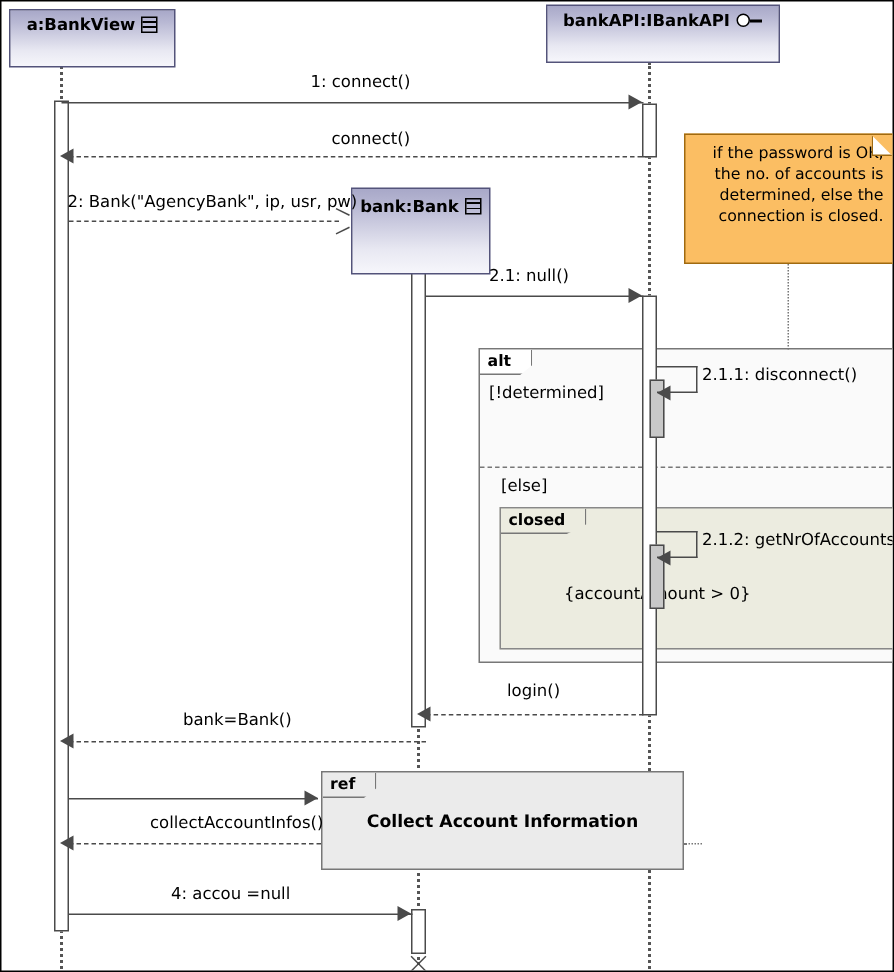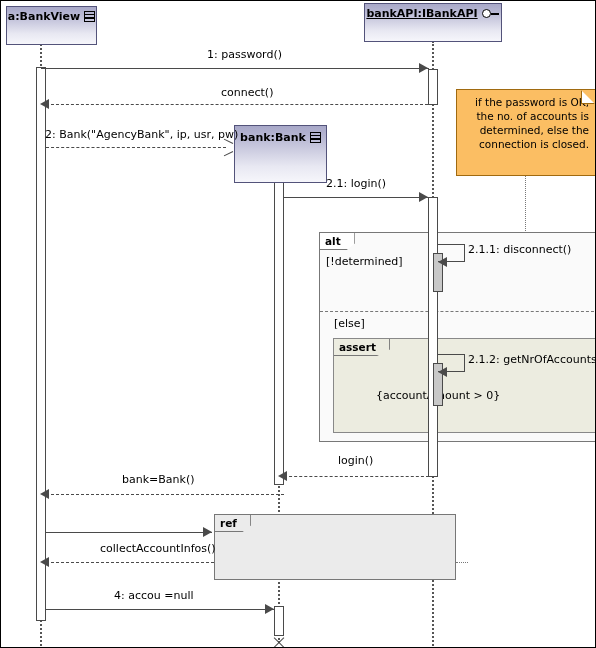--- a/index.html
+++ b/index.html
@@ -157,75 +157,75 @@
   <div class="lifeline" style="left:277px;top:166px;height:476px;"></div>
 
   <div class="frag" style="left:318px;top:231px;width:281px;height:210px;">
     <div class="oplabel">alt</div>
     <div class="guard" style="left:6px;top:22px;">[!determined]</div>
     <div class="divider" style="top:78px;"></div>
     <div class="guard" style="left:14px;top:84px;">[else]</div>
   </div>
 
   <div class="frag assertbox" style="left:332px;top:337px;width:267px;height:95px;">
-    <div class="oplabel" style="background:#ecece0;">assert</div>
+    <div class="oplabel" style="background:#ecece0;">closed</div>
     <div class="guard" style="left:42px;top:50px;">{accountAmount &gt; 0}</div>
   </div>
 
   <div class="act" style="left:35px;top:66px;width:10px;height:554px;"></div>
 
   <div class="act" style="left:427px;top:68px;width:10px;height:36px;"></div>
 
   <div class="act" style="left:427px;top:196px;width:10px;height:280px;"></div>
 
   <div class="act gray" style="left:432px;top:252px;width:10px;height:39px;"></div>
 
   <div class="act gray" style="left:432px;top:362px;width:10px;height:43px;"></div>
 
   <div class="act" style="left:273px;top:166px;width:10px;height:318px;"></div>
 
   <div class="act" style="left:273px;top:605px;width:10px;height:30px;"></div>
 
-  <div class="head" style="left:5px;top:5px;width:91px;height:39px;">
+  <div class="head" style="left:5px;top:5px;width:111px;height:39px;">
     <span class="ttl">
       <span>a:BankView</span>
       <span class="ico-class"></span>
     </span>
   </div>
 
-  <div class="head" style="left:363px;top:2px;width:138px;height:39px;text-decoration:underline;">
+  <div class="head" style="left:363px;top:2px;width:156px;height:39px;">
     <span class="ttl">
       <span>bankAPI:IBankAPI</span>
       <span class="ico-iface">
         <span class="ball"></span>
           <span class="stick"></span>
       </span>
     </span>
   </div>
 
   <div class="head" style="left:233px;top:124px;width:93px;height:58px;">
     <span class="ttl" style="padding-top:2px;">
       <span>bank:Bank</span>
       <span class="ico-class"></span>
     </span>
   </div>
 
-  <div class="lbl" style="left:206px;top:48px;">1: password()</div>
+  <div class="lbl" style="left:206px;top:48px;">1: connect()</div>
   <div class="msg" style="left:40px;top:67px;width:388px;"></div>
   <div class="arrow-solid r" style="left:418px;top:62px;"></div>
 
   <div class="lbl" style="left:220px;top:86px;">connect()</div>
   <div class="msg dash" style="left:45px;top:103px;width:387px;"></div>
   <div class="arrow-solid l" style="left:39px;top:98px;"></div>
 
   <div class="lbl" style="left:44px;top:128px;">2: Bank("AgencyBank", ip, usr, pw)</div>
   <div class="msg dash" style="left:45px;top:146px;width:180px;"></div>
   <div class="arrow-open r" style="left:222px;top:141px;"></div>
 
-  <div class="lbl" style="left:325px;top:177px;">2.1: login()</div>
+  <div class="lbl" style="left:325px;top:177px;">2.1: null()</div>
   <div class="msg" style="left:283px;top:196px;width:145px;"></div>
   <div class="arrow-solid r" style="left:418px;top:191px;"></div>
 
   <div class="selfmsg" style="left:437px;top:243px;width:27px;height:18px;"></div>
   <div class="arrow-solid l" style="left:437px;top:256px;"></div>
   <div class="lbl" style="left:467px;top:243px;">2.1.1: disconnect()</div>
 
   <div class="selfmsg" style="left:437px;top:353px;width:27px;height:18px;"></div>
   <div class="arrow-solid l" style="left:437px;top:366px;"></div>
   <div class="lbl" style="left:467px;top:353px;">2.1.2: getNrOfAccounts()</div>
@@ -233,20 +233,21 @@
   <div class="lbl" style="left:337px;top:454px;">login()</div>
   <div class="msg dash" style="left:283px;top:475px;width:145px;"></div>
   <div class="arrow-solid l" style="left:277px;top:470px;"></div>
 
   <div class="lbl" style="left:121px;top:473px;">bank=Bank()</div>
   <div class="msg dash" style="left:45px;top:493px;width:238px;"></div>
   <div class="arrow-solid l" style="left:39px;top:488px;"></div>
 
   <div class="ref" style="left:213px;top:513px;width:242px;height:66px;">
     <div class="oplabel">ref</div>
+    <div class="reftitle">Collect Account Information</div>
   </div>
 
   <div class="msg" style="left:45px;top:531px;width:166px;"></div>
   <div class="arrow-solid r" style="left:202px;top:526px;"></div>
 
   <div class="lbl" style="left:78px;top:542px;margin-left:21px;">collectAccountInfos()</div>
   <div class="msg dash" style="left:45px;top:561px;width:168px;"></div>
   <div class="arrow-solid l" style="left:39px;top:556px;"></div>
 
   <div class="lbl" style="left:113px;top:589px;">4: accou =null</div>

